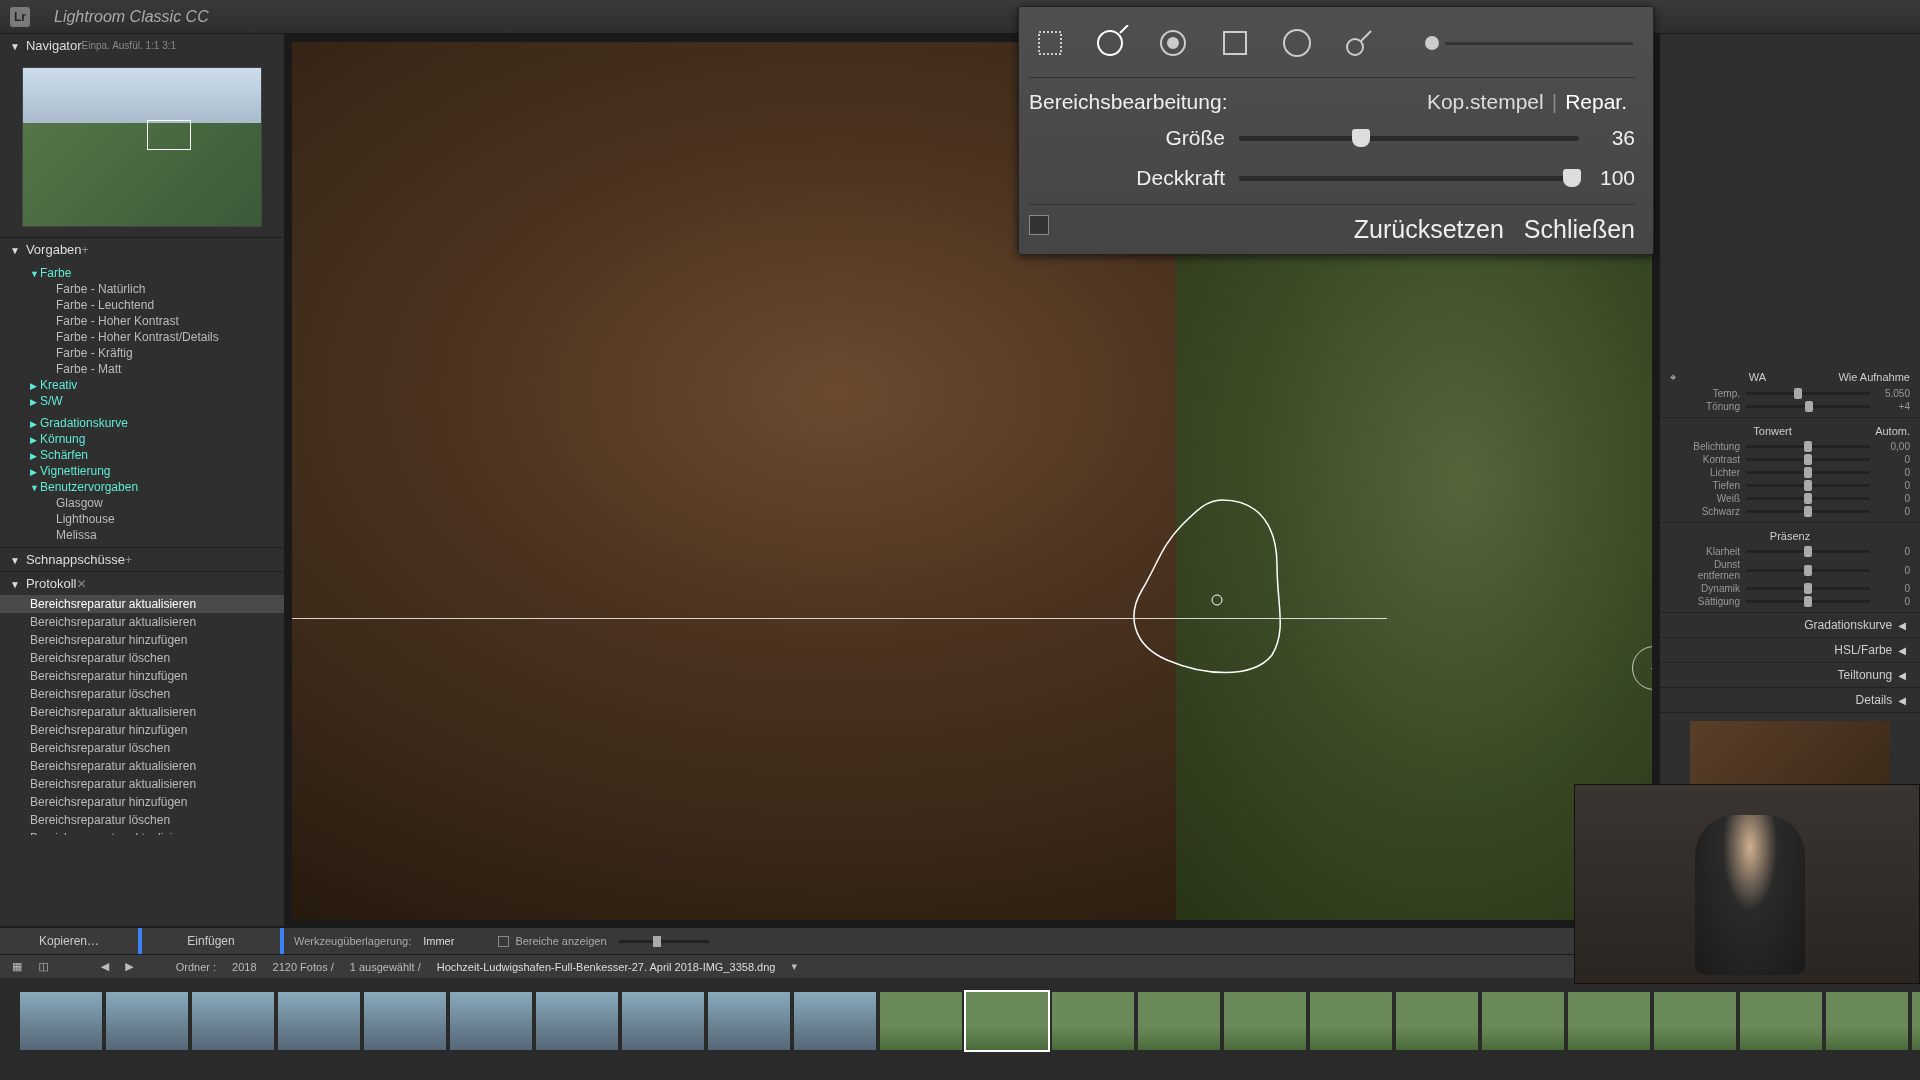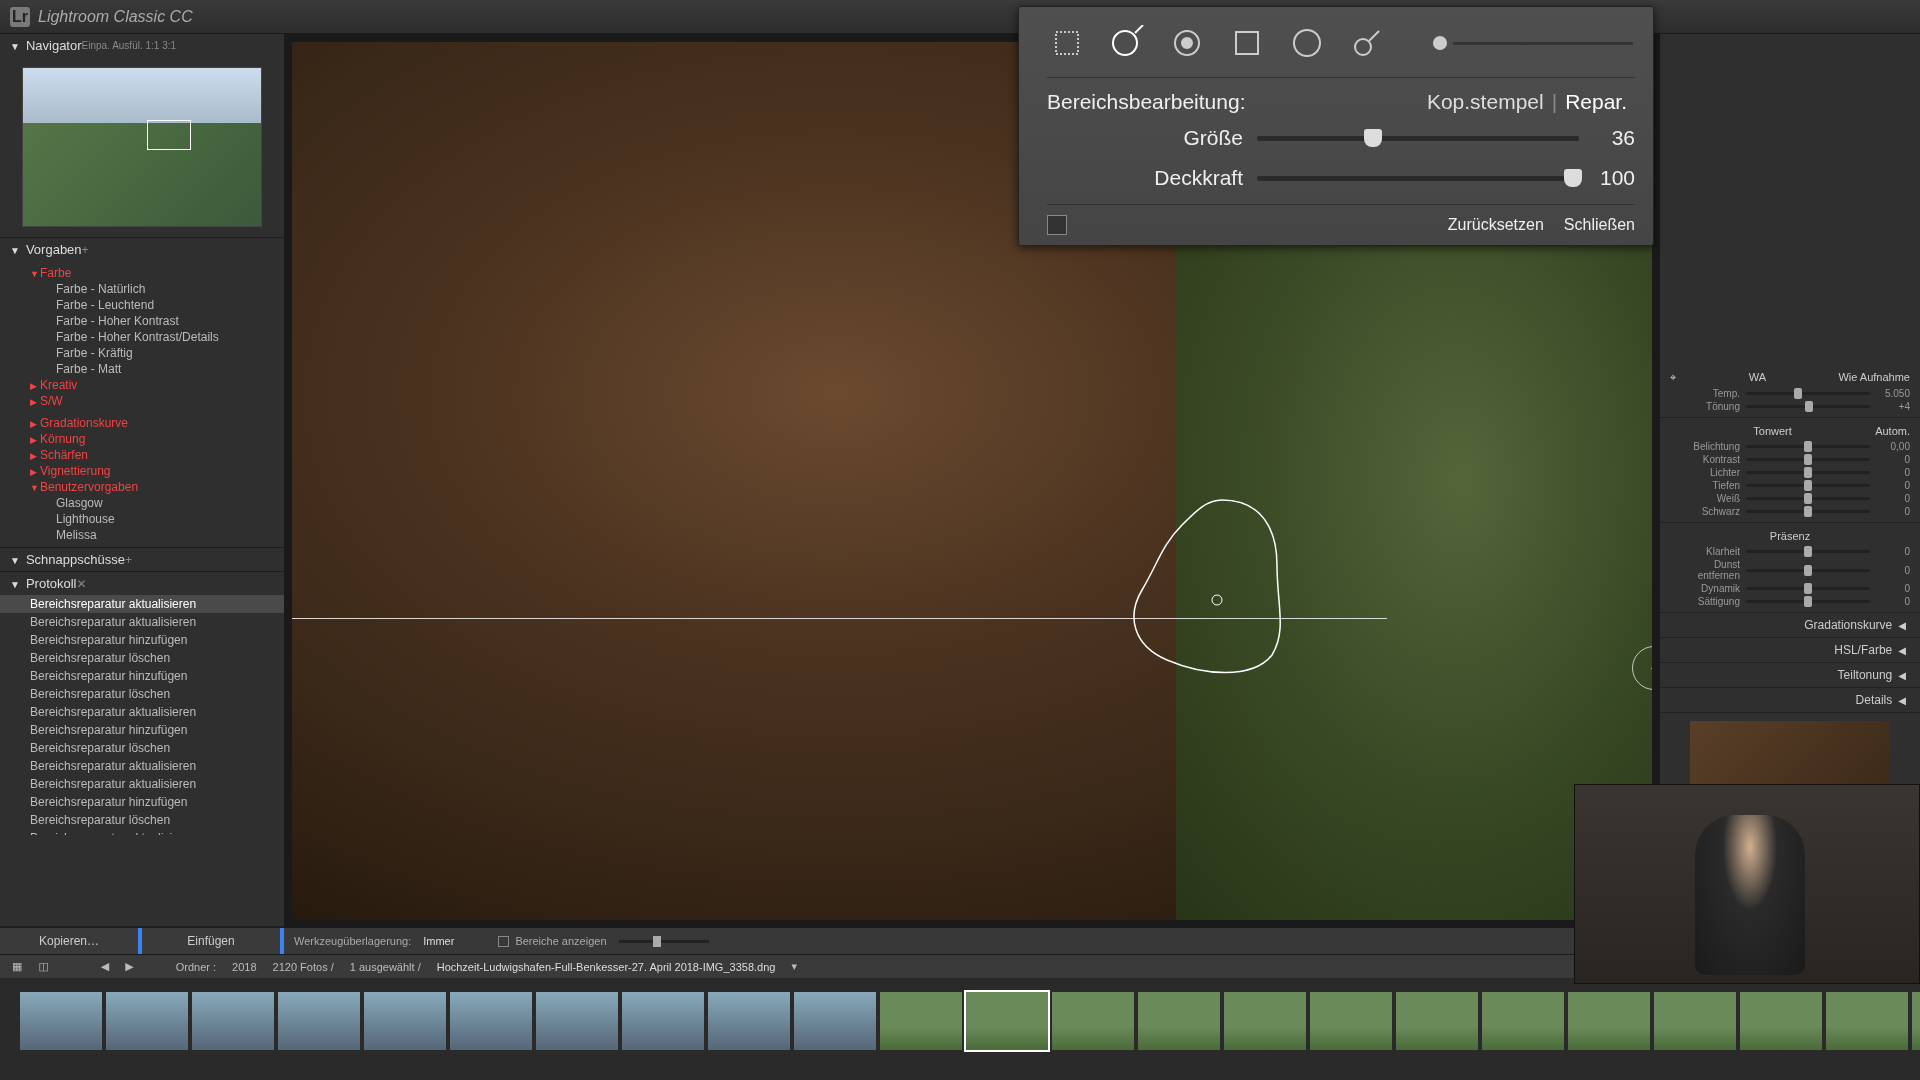--- a/index.html
+++ b/index.html
@@ -1,20 +1,20 @@
 <!DOCTYPE html>
 <html><head>
 <meta charset="utf-8">
 <style>
 * { margin: 0; padding: 0; box-sizing: border-box; font-family: 'Segoe UI', Arial, sans-serif; }
 body { background: #2a2a2a; color: #ccc; width: 1920px; height: 1080px; overflow: hidden; position: relative; }
 
 
 .titlebar { height: 34px; background: linear-gradient(#3a3a3a,#2d2d2d); display: flex; align-items: center; padding: 0 10px; border-bottom: 1px solid #1a1a1a; }
-.titlebar .logo { width: 20px; height: 20px; background: #7a7a7a; border-radius: 3px; display:flex; align-items:center; justify-content:center; font-weight:bold; font-size:16px; color:#222; margin-right:8px;}
+.titlebar .logo { width: 20px; height: 20px; background: #7a7a7a; border-radius: 3px; display:flex; align-items:center; justify-content:center; font-weight:bold; font-size:12px; color:#222; margin-right:24px;}
 .titlebar .appname { font-size: 16px; color: #aaa; font-style: italic; }
 
 
 .main { display: flex; height: 920px; }
 .left-col { width: 284px; background: #2f2f2f; display:flex; flex-direction:column; }
 .center-col { flex: 1; background: #1a1a1a; position: relative; display:flex; flex-direction:column;}
 .right-col { width: 260px; background: #2f2f2f; display:flex; flex-direction:column; position:relative;}
 
 
 .panel { border-bottom: 1px solid #1e1e1e; }
@@ -25,21 +25,21 @@
 
 
 .nav-thumb { margin: 10px auto; width: 240px; height: 160px; background: linear-gradient(135deg,#5a7a4a,#3a5a3a); position:relative; border:1px solid #444;}
 .nav-thumb .sky { position:absolute; top:0; left:0; right:0; height:55px; background:linear-gradient(#cde,#abc);}
 .nav-thumb .rect { position:absolute; border:1px solid #fff; }
 
 
 .tree { font-size: 12px; color: #bbb; }
 .tree .node { padding: 1px 16px 1px 30px; cursor:pointer;}
 .tree .node.l2 { padding-left: 56px; }
-.tree .cat { padding: 1px 10px 1px 30px; color:#ef4444;}
+.tree .cat { padding: 1px 10px 1px 30px; color:#5eead4;}
 .tree .tri2 { display:inline-block; width:10px; font-size:9px;}
 
 
 .history { font-size: 12px; overflow-y:auto; max-height:240px;}
 .history .item { padding: 2px 10px 2px 30px; cursor:pointer; color:#bbb;}
 .history .item.active { background:#4a4a4a; color:#fff;}
 
 
 .left-footer { display:flex; border-top:1px solid #1e1e1e;}
 .left-footer button { flex:1; background:#3a3a3a; border:none; color:#ccc; padding:6px; font-size:12px; cursor:pointer; border-right:4px solid #3b82f6;}
@@ -51,36 +51,36 @@
 .heal-outline { position:absolute; left:820px; top:448px; }
 .heal-outline svg { overflow:visible; }
 .heal-line { position:absolute; left:0; top:576px; width:1095px; height:1px; background:rgba(255,255,255,0.8);}
 .cursor-ring { position:absolute; left:1340px; top:604px; width:44px; height:44px; border:1px solid rgba(255,255,255,0.7); border-radius:50%;}
 .cursor-ring::after{content:'+'; position:absolute; left:50%; top:50%; transform:translate(-50%,-50%); color:#fff; font-size:10px;}
 
 
 .center-toolbar { height:26px; background:#383838; display:flex; align-items:center; padding:0 10px; font-size:11px; gap:12px; color:#aaa;}
 
 
-.spot-panel { position:absolute; top:6px; right:266px; width:636px; background: linear-gradient(#4f4f4f,#454545); border:1px solid #222; border-radius:3px; padding:10px 18px 8px 28px; box-shadow:0 2px 10px rgba(0,0,0,0.6); z-index:20;}
+.spot-panel { position:absolute; top:6px; right:266px; width:636px; background: linear-gradient(#4f4f4f,#454545); border:1px solid #222; border-radius:3px; padding:10px 18px 8px 10px; box-shadow:0 2px 10px rgba(0,0,0,0.6); z-index:20;}
 .tool-row { display:flex; gap:24px; align-items:center; padding:6px 2px 14px 2px; border-bottom:1px solid #333;}
 .tool-btn { width:40px; height:40px; display:flex; align-items:center; justify-content:center; cursor:pointer;}
 .tool-btn svg { stroke:#ccc; fill:none; stroke-width:2;}
 .tool-btn.active svg { stroke:#fff; }
 .mode-row { display:flex; align-items:center; padding:12px 0 4px 0; font-size:21px;}
 .mode-row .lbl { flex:1; color:#eee;}
 .mode-row .opt { color:#ddd; cursor:pointer; padding:0 8px;}
 .mode-row .opt.active { color:#fff; font-weight:500;}
 .mode-row .sep { color:#888; }
 .slider-row { display:flex; align-items:center; padding:8px 0; font-size:21px;}
 .slider-row .lbl { width:210px; text-align:right; color:#eee; padding-right:14px;}
 .slider-row .track { flex:1; height:5px; background:#2a2a2a; border-radius:2px; position:relative; cursor:pointer;}
 .slider-row .thumb { position:absolute; top:-7px; width:18px; height:18px; background:#ddd; border-radius:3px 3px 8px 8px; transform:translateX(-50%); }
 .slider-row .val { width:56px; text-align:right; color:#eee;}
-.action-row { display:flex; align-items:center; padding:10px 0 2px 0; font-size:16px; gap:20px; border-top:1px solid #333; margin-top:6px;}
+.action-row { display:flex; align-items:flex-start; padding:10px 0 2px 0; font-size:25px; gap:20px; border-top:1px solid #333; margin-top:6px;}
 .action-row .vis { width:20px; height:20px; border:1px solid #888; background:#333; cursor:pointer;}
 .action-row .sp { flex:1;}
 .action-row .btn { color:#eee; cursor:pointer;}
 
 
 .r-section { font-size:11px; padding:4px 10px; border-bottom:1px solid #222;}
 .r-header { display:flex; justify-content:space-between; color:#ccc; padding:3px 0;}
 .r-row { display:flex; align-items:center; padding:1px 0; gap:6px;}
 .r-row .lbl { width:70px; text-align:right; color:#999; font-size:10px;}
 .r-row .trk { flex:1; height:3px; background:#222; position:relative; border-radius:1px;}

